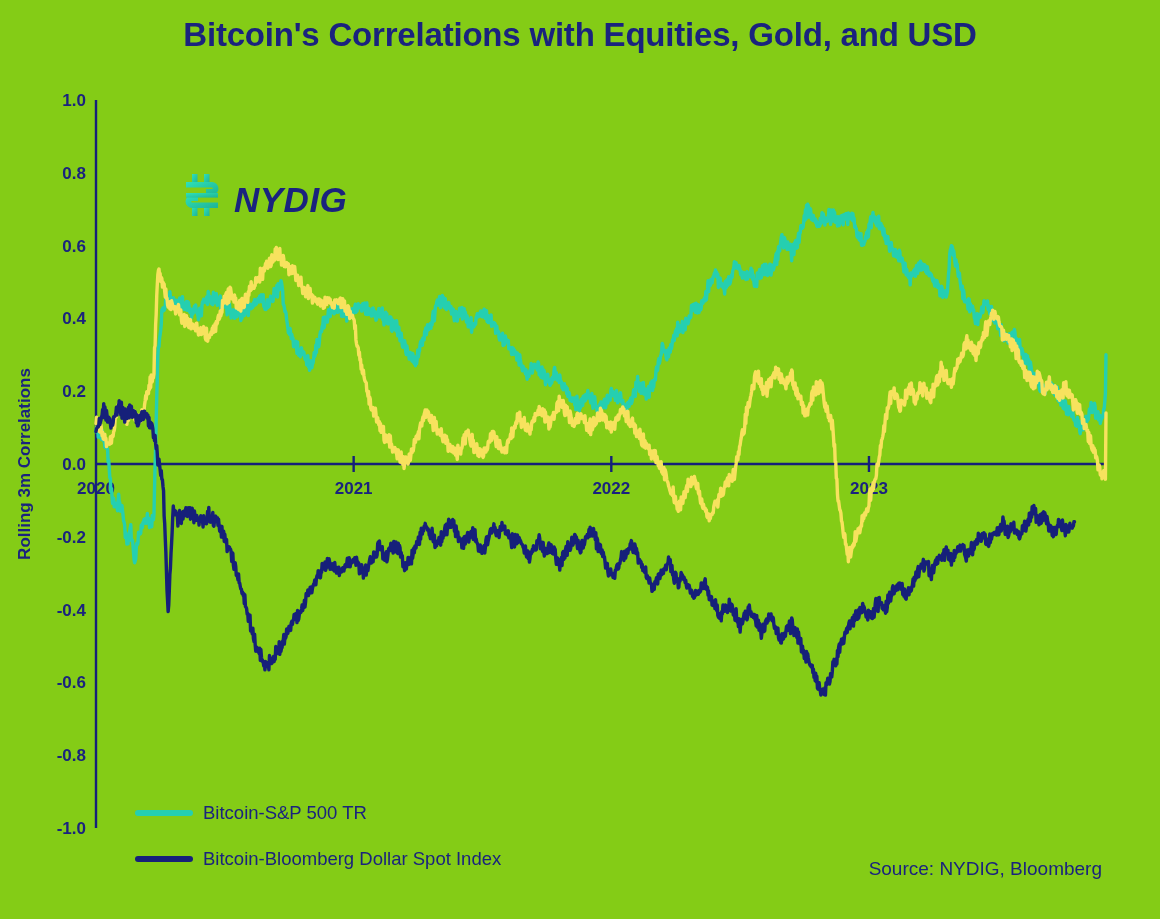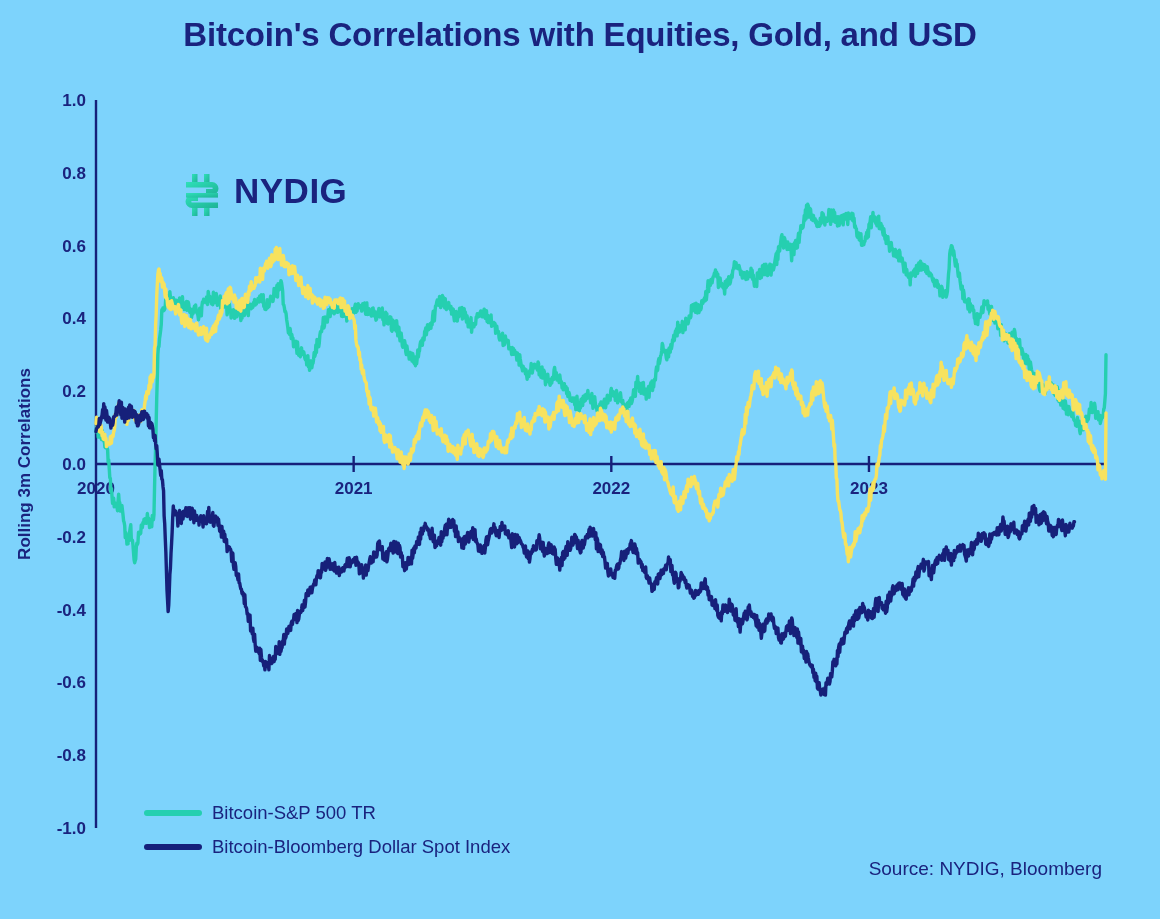--- a/index.html
+++ b/index.html
@@ -12,21 +12,21 @@
     width: 1160px;
     height: 919px;
     font-family: "Liberation Sans", sans-serif;
     overflow: hidden;
     position: relative;
   }
   #figure {
     position: relative;
     width: 1160px;
     height: 919px;
-    background: #7dd3fc;
+    background: #84cc16;
   }
   #chart-title {
     position: absolute;
     left: 0;
     top: 16px;
     width: 1160px;
     text-align: center;
     font-size: 33px;
     font-weight: 700;
     color: #1a237e;
@@ -47,37 +47,38 @@
     font-family: "Liberation Sans", sans-serif;
     font-size: 17px;
     fill: #1a237e;
     font-weight: 700;
   }
   #brand-logo {
     position: absolute;
     left: 180px;
     top: 173px;
     display: flex;
-    align-items: flex-start;
+    align-items: flex-end;
     gap: 10px;
+    font-style: italic;
   }
   #brand-wordmark {
     font-size: 35px;
     font-weight: 700;
     color: #1a237e;
     letter-spacing: 0.5px;
     line-height: 1;
   }
   #legend {
     position: absolute;
-    left: 144px;
+    left: 135px;
     top: 802px;
     display: flex;
     flex-direction: column;
-    gap: 12px;
+    gap: 24px;
   }
   .legend-row {
     display: flex;
     align-items: center;
     gap: 10px;
     height: 22px;
   }
   .legend-swatch {
     width: 58px;
     height: 6px;

